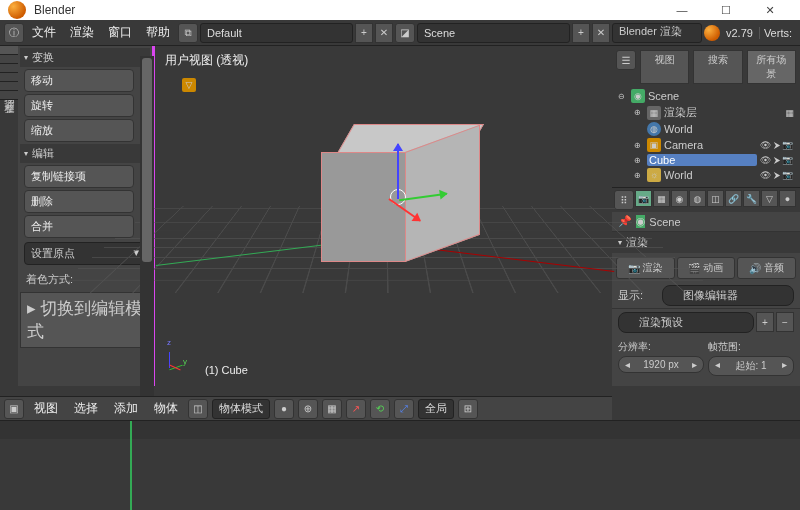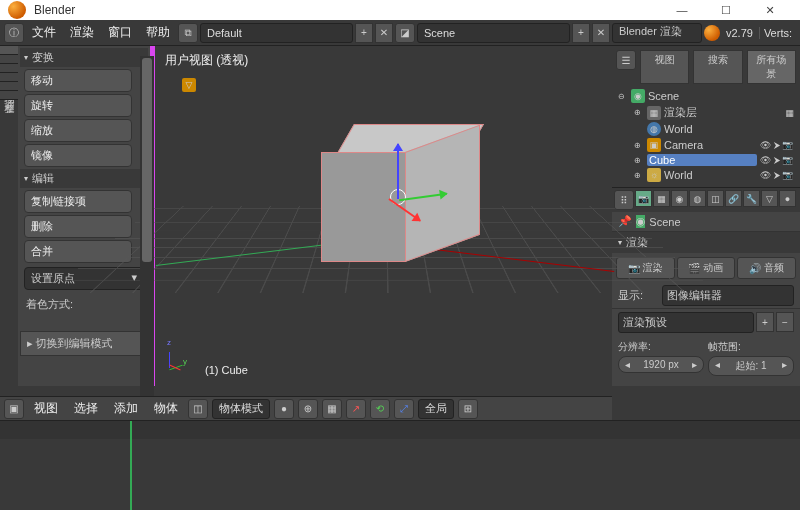--- a/index.html
+++ b/index.html
@@ -11,31 +11,31 @@
 .topbar { height: 26px; background: #393939; border-bottom: 1px solid #222; display: flex; align-items: center; padding: 0 4px; gap: 2px; }
 .icon-btn { width: 20px; height: 20px; background: #555; border: 1px solid #333; border-radius: 3px; display: inline-flex; align-items: center; justify-content: center; font-size: 10px; }
 .menu-item { padding: 2px 6px; color: #eee; font-size: 12px; }
 .field { background: #333; border: 1px solid #222; border-radius: 3px; height: 20px; padding: 0 6px; display: inline-flex; align-items: center; color: #ddd; font-size: 11px; }
 .field.wide { flex: 1; min-width: 80px; }
 .small-btn { width: 18px; height: 20px; background: #555; border: 1px solid #333; display: inline-flex; align-items: center; justify-content: center; font-size: 10px; }
 .engine { background: #333; border: 1px solid #222; border-radius: 3px; height: 20px; padding: 0 6px; display: inline-flex; align-items: flex-start; min-width: 90px; }
 .vlabel { color: #ddd; font-size: 11px; padding: 0 4px; }
 .blender-icon { width: 16px; height: 16px; background: radial-gradient(circle at 30% 30%, #fcaf3e, #ce5c00 70%); border-radius: 50%; display: inline-block; }
 .main { display: flex; height: 340px; }
-.toolshelf { width: 155px; background: #444; border-right: 5px solid #d946ef; display: flex; }
+.toolshelf { width: 155px; background: #444; border-right: 3px solid #d946ef; display: flex; }
 .tabs { width: 18px; background: #393939; display: flex; flex-direction: column; }
 .vtab { writing-mode: vertical-rl; padding: 4px 2px; font-size: 10px; border-bottom: 1px solid #222; background: #444; }
 .vtab.active { background: #555; }
 .tool-panel { flex: 1; background: #444; padding: 2px; overflow: hidden; }
 .panel-header { background: #393939; padding: 2px 4px; font-size: 11px; display: flex; align-items: center; gap: 4px; }
 .panel-header::before { content: "▾"; font-size: 8px; }
 .tool-btn { display: block; width: calc(100% - 20px); margin: 2px 4px; background: #555; border: 1px solid #333; border-radius: 4px; padding: 3px 6px; color: #eee; font-size: 11px; text-align: left; }
 .set-origin { background: #333; border: 1px solid #222; border-radius: 4px; padding: 3px 6px; margin: 4px; font-size: 11px; display: flex; justify-content: space-between; }
 .label-row { padding: 3px 6px; font-size: 11px; }
-.switch-edit { background: #555; border: 1px solid #333; padding: 4px 6px; margin-top: 16px; font-size: 11px; }
+.switch-edit { background: #555; border: 1px solid #333; padding: 4px 6px; margin-top: 2px; font-size: 17px; }
 .viewport { flex: 1; background: #393939; position: relative; }
 .vp-overlay { position: absolute; top: 6px; left: 10px; color: #eee; font-size: 12px; }
 .vp-canvas { position: absolute; inset: 0; }
 .grid-floor { position: absolute; top: 160px; left: 0; right: 0; height: 140px; background: repeating-linear-gradient(90deg, transparent 0 28px, #555 28px 29px), repeating-linear-gradient(0deg, transparent 0 14px, #555 14px 15px); transform: perspective(400px) rotateX(65deg); transform-origin: center top; opacity: 0.6; }
 .axis-x { position: absolute; top: 211px; left: 230px; width: 230px; height: 1px; background: #a00; transform: rotate(7deg); }
 .axis-y { position: absolute; top: 205px; left: 0; width: 230px; height: 1px; background: #3a5; transform: rotate(-7deg); }
 .cube { position: absolute; top: 78px; left: 182px; width: 140px; height: 140px; }
 .cube-top { position: absolute; width: 130px; height: 45px; background: #c8c8c8; top: 0; left: 4px; transform: skewX(-30deg); border: 1px solid #d88; }
 .cube-front { position: absolute; width: 85px; height: 110px; background: #999; top: 28px; left: -16px; border: 1px solid #d88; }
 .cube-side { position: absolute; width: 75px; height: 110px; background: #b5b5b5; top: 28px; left: 68px; transform: skewY(-20deg); transform-origin: left top; border: 1px solid #d88; }
@@ -76,21 +76,21 @@
 .ptab { width: 17px; height: 17px; background: #555; border: 1px solid #333; display: inline-flex; align-items: center; justify-content: center; font-size: 9px; }
 .ptab.active { background: #6a8; }
 .breadcrumb { padding: 3px 6px; font-size: 11px; display: flex; align-items: center; gap: 4px; }
 .prop-section { border-top: 1px solid #333; }
 .sec-header { padding: 3px 6px; font-size: 11px; background: #393939; display: flex; align-items: center; gap: 4px; }
 .sec-header::before { content: "▾"; font-size: 8px; }
 .render-btns { display: flex; gap: 2px; padding: 4px; }
 .rbtn { flex: 1; background: #555; border: 1px solid #333; border-radius: 3px; padding: 3px 2px; font-size: 10px; display: inline-flex; align-items: center; justify-content: center; gap: 2px; }
 .prop-row { display: flex; align-items: center; padding: 2px 6px; gap: 4px; font-size: 11px; }
 .prop-row .lbl { width: 40px; }
-.prop-field { flex: 1; background: #333; border: 1px solid #222; border-radius: 3px; padding: 2px 4px; }
+.prop-field { flex: 1; background: #333; border: 1px solid #222; border-radius: 8px; padding: 2px 20px; }
 .preset-row { display: flex; padding: 3px 6px; gap: 2px; }
 .num-field { background: #555; border: 1px solid #333; border-radius: 8px; padding: 2px 6px; font-size: 10px; display: flex; justify-content: space-between; }
 .dim-row { display: flex; gap: 4px; padding: 2px 6px; }
 .dim-col { flex: 1; }
 .vp-footer { height: 24px; background: #444; border-top: 1px solid #222; display: flex; align-items: center; padding: 0 4px; gap: 4px; width: 612px; position: absolute; top: 396px; }
 .timeline { position: absolute; top: 420px; height: 90px; width: 800px; background: #393939; border-top: 1px solid #222; }
 .tl-ruler { height: 18px; background: #333; position: relative; }
 .tl-playhead { position: absolute; top: 0; left: 130px; width: 2px; height: 100%; background: #3a5; }
 .scrollbar { position: absolute; right: 0; width: 15px; background: #333; }
 .sb1 { top: 56px; height: 340px; }
@@ -138,21 +138,20 @@
       <div class="vtab">关系</div>
       <div class="vtab">动画</div>
       <div class="vtab">物理</div>
       <div class="vtab">整理</div>
     </div>
     <div class="tool-panel">
       <div class="panel-header">变换</div>
       <button class="tool-btn">移动</button>
       <button class="tool-btn">旋转</button>
       <button class="tool-btn">缩放</button>
-      <button class="tool-btn">镜像</button>
       <div class="panel-header">编辑</div>
       <button class="tool-btn">复制链接项</button>
       <button class="tool-btn">删除</button>
       <button class="tool-btn">合并</button>
       <div class="set-origin">
           <span>设置原点</span>
           <span>▾</span>
         </div>
       <div class="label-row">着色方式:</div>
       <div class="switch-edit">▸ <span>切换到编辑模式</span></div>

